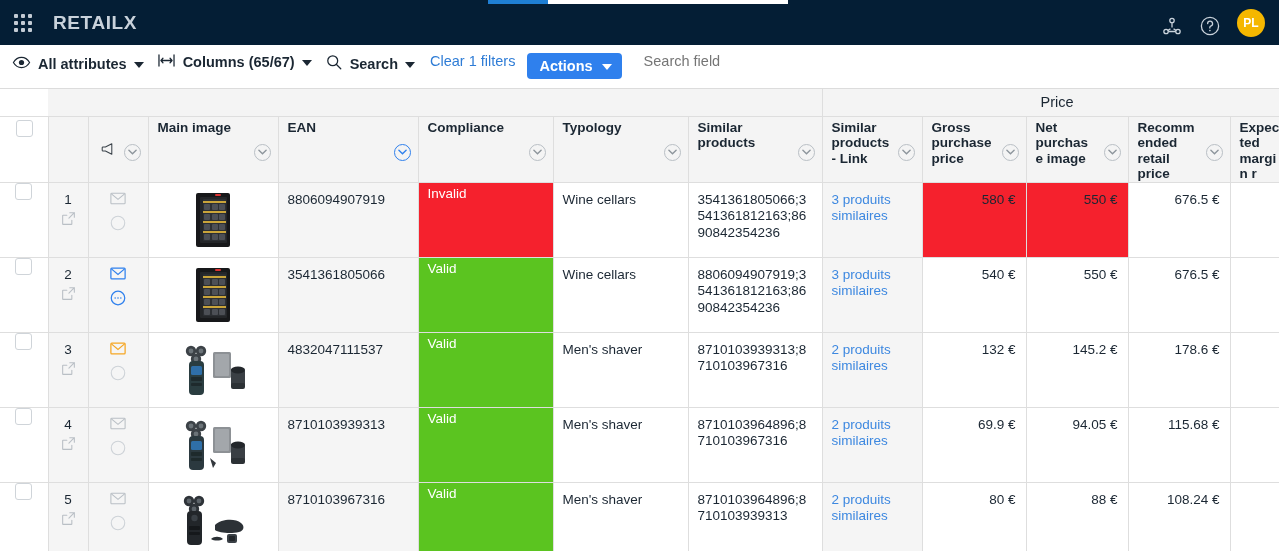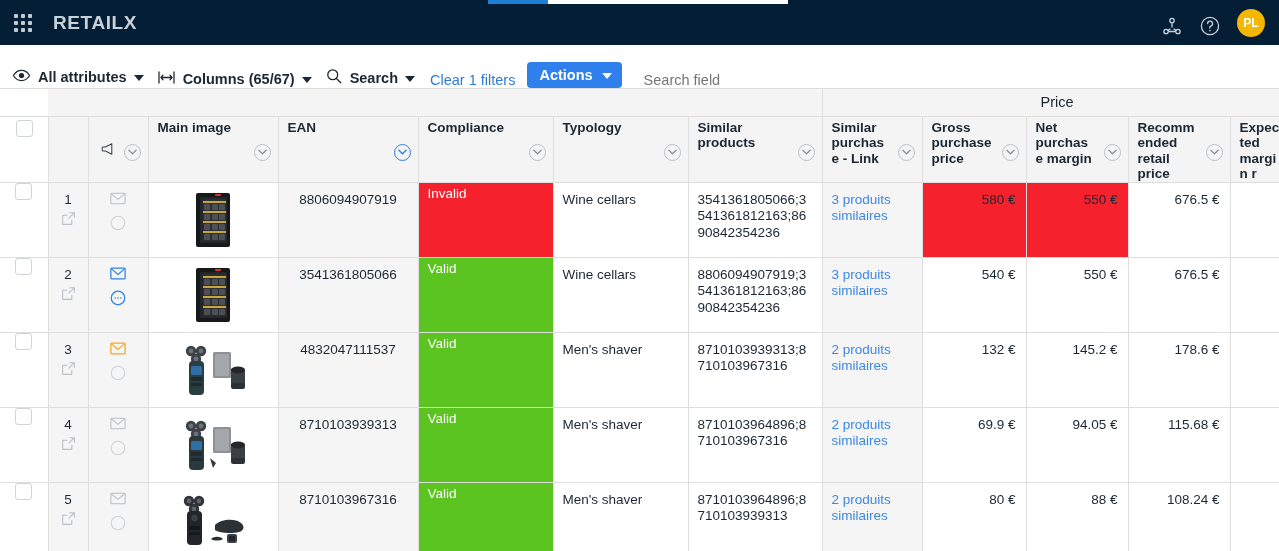--- a/index.html
+++ b/index.html
@@ -70,22 +70,22 @@
     display: flex; align-items: center; justify-content: center;
     cursor: pointer;
   }
 
   
   .toolbar {
     height: 44px;
     background: #ffffff;
     border-bottom: 1px solid #dcdcdc;
     display: flex;
-    align-items: flex-end;
-    padding: 0 12px;
+    align-items: flex-start;
+    padding: 8px 12px;
     gap: 0;
     font-size: 14.5px;
   }
   .tb-group {
     display: flex; align-items: center;
     gap: 7px;
     cursor: pointer;
     color: #1b2733;
     white-space: nowrap;
   }
@@ -217,21 +217,21 @@
   td.icons-cell {
     background: #f5f5f5;
     text-align: center;
     padding-top: 9px;
   }
   td.img-cell {
     background: #ffffff;
     text-align: center;
     padding: 6px 0 0 0;
   }
-  td.ean-cell { background: #f5f5f5; text-align: center; }
+  td.ean-cell { background: #f5f5f5; }
   td.typ-cell { background: #ffffff; }
   td.sim-cell { background: #ffffff; word-wrap: break-word; }
   td.simlink-cell { background: #f5f5f5; }
   td.simlink-cell a {
     color: #3d88e0; text-decoration: none; cursor: pointer;
     word-wrap: break-word; display: inline-block;
   }
   td.price-cell { background: #ffffff; text-align: right; padding-right: 10px; }
   td.comp-cell { padding: 0; }
   td.comp-cell .inner {
@@ -419,37 +419,37 @@
         </th>
         <th>
           <span class="hdr-label">Similar products</span>
           <span class="hdr-caret">
             <svg width="9" height="6" viewBox="0 0 10 6" fill="none" stroke="currentColor" stroke-width="1.5">
                 <path d="M1 1l4 4 4-4" stroke-linecap="round"></path>
               </svg>
           </span>
         </th>
         <th>
-          <span class="hdr-label">Similar purchase - Link</span>
+          <span class="hdr-label">Similar products - Link</span>
           <span class="hdr-caret">
             <svg width="9" height="6" viewBox="0 0 10 6" fill="none" stroke="currentColor" stroke-width="1.5">
                 <path d="M1 1l4 4 4-4" stroke-linecap="round"></path>
               </svg>
           </span>
         </th>
         <th>
           <span class="hdr-label">Gross purchase price</span>
           <span class="hdr-caret">
             <svg width="9" height="6" viewBox="0 0 10 6" fill="none" stroke="currentColor" stroke-width="1.5">
                 <path d="M1 1l4 4 4-4" stroke-linecap="round"></path>
               </svg>
           </span>
         </th>
         <th>
-          <span class="hdr-label">Net purchase margin</span>
+          <span class="hdr-label">Net purchase image</span>
           <span class="hdr-caret">
             <svg width="9" height="6" viewBox="0 0 10 6" fill="none" stroke="currentColor" stroke-width="1.5">
                 <path d="M1 1l4 4 4-4" stroke-linecap="round"></path>
               </svg>
           </span>
         </th>
         <th>
           <span class="hdr-label">Recommended retail price</span>
           <span class="hdr-caret">
             <svg width="9" height="6" viewBox="0 0 10 6" fill="none" stroke="currentColor" stroke-width="1.5">

